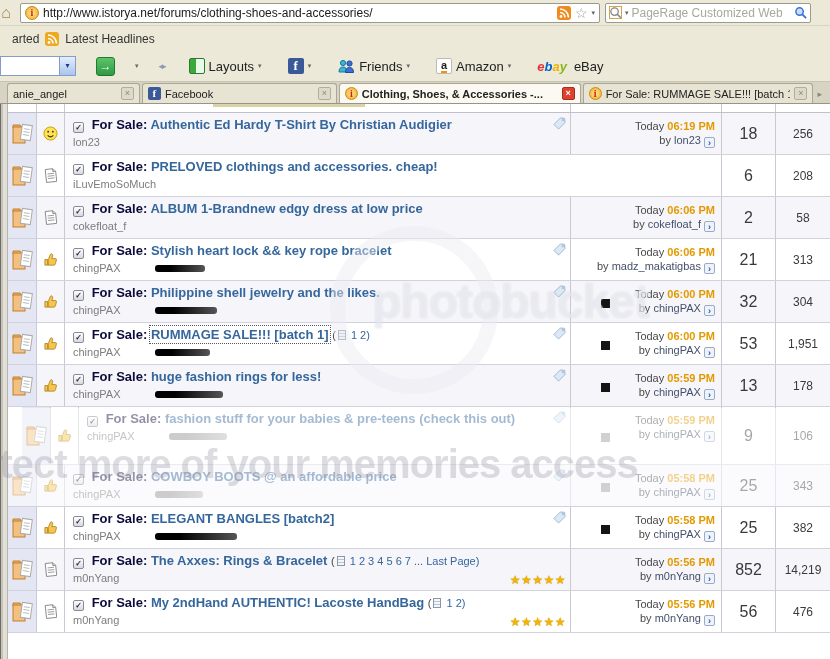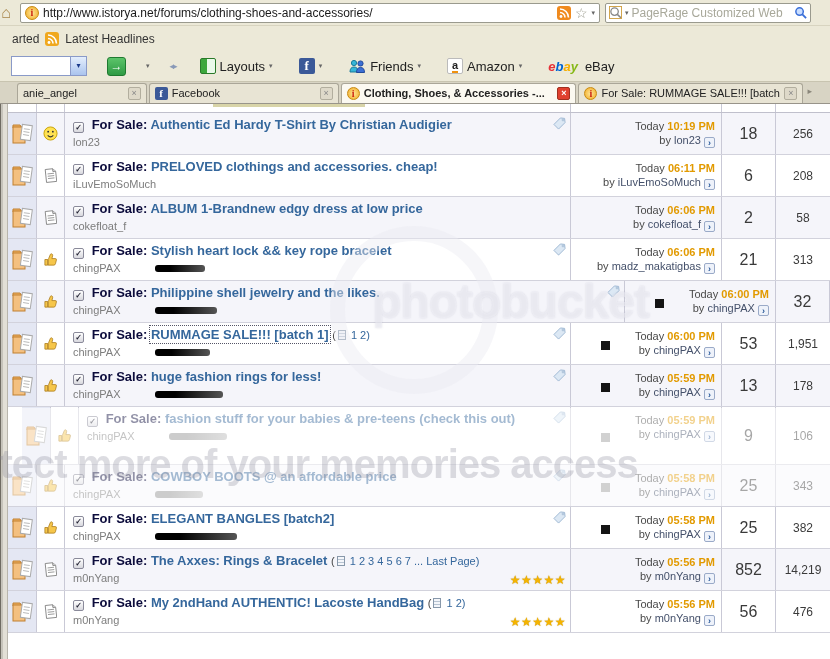--- a/index.html
+++ b/index.html
@@ -35,21 +35,21 @@
     display:flex; align-items:center; gap:3px; padding:0 3px; margin-right:-2px;
   }
   .search-ph { flex:1; font-size:12px; color:#a8a89a; white-space:nowrap; overflow:hidden; }
   .mag { width:13px; height:13px; flex:0 0 auto; }
 
   .bookmarksbar { height:25px; background:#ece9d8; display:flex; align-items:center;
     gap:6px; padding:0 14px; font-size:12px; color:#333; }
   .bm-cut { margin-left:-2px; }
 
   .toolbar { height:31px; background:#ece9d8; border-bottom:1px solid #c8c4b0;
-    display:flex; align-items:center; gap:20px; padding:0 11px; font-size:13px; color:#222; }
+    display:flex; align-items:center; gap:20px; padding:0 0; font-size:13px; color:#222; }
   .combo { width:76px; height:20px; background:#fff; border:1px solid #8a9ac8; display:flex; }
   .combo-field { flex:1; }
   .combo-btn { width:16px; background:linear-gradient(#e4eefc,#aac4ee); border-left:1px solid #8a9ac8;
     color:#1a3a8a; font-size:8px; text-align:center; line-height:18px; }
   .combo-btn::after { content:"▾"; }
   .gobtn { width:19px; height:19px; border-radius:3px; background:linear-gradient(#5cc46a,#2f9a44);
     border:1px solid #1f7a30; color:#fff; font-weight:bold; font-size:12px; line-height:17px; text-align:center; }
   .gobtn::after { content:"→"; }
   .grip { color:#8a9ab8; font-size:9px; letter-spacing:-1px; }
   .grip::after { content:"◂▸"; }
@@ -57,21 +57,21 @@
   .ico-layouts { width:16px; height:16px; border:1px solid #2a7a2a; border-radius:2px;
     background:linear-gradient(90deg,#3da83d 0 45%, #eafaea 45%); }
   .ico-fb { width:16px; height:16px; background:#3b5998; border-radius:2px; color:#fff;
     font-weight:bold; font-family:"Liberation Serif",serif; font-size:13px; line-height:15px; text-align:center; }
   .ico-amazon { width:16px; height:16px; background:#fff; border:1px solid #bbb; border-radius:2px;
     text-align:center; font-size:11px; font-weight:bold; color:#222; line-height:13px; }
   .ico-amazon b { border-bottom:2px solid #f0920e; font-weight:bold; }
   .ebay-word span { font-style:italic; font-weight:bold; font-size:13px; }
 
   .tabbar { height:22px; background:#d8d4c4; border-bottom:1px solid #98948a;
-    display:flex; align-items:center; gap:2px; padding:0 17px; }
+    display:flex; align-items:flex-end; gap:2px; padding:0 7px; }
   .tab { height:20px; background:#e8e4d4; border:1px solid #aaa698; border-bottom:none;
     border-radius:3px 3px 0 0; display:flex; align-items:center; gap:4px; padding:0 5px;
     font-size:11px; color:#222; overflow:hidden; white-space:nowrap; }
   .tab .tlabel { flex:1; overflow:hidden; text-overflow:clip; }
   .tab.active { background:#fbf9f1; font-weight:bold; }
   .t1 { width:133px; } .t2 { width:195px; } .t3 { width:242px; } .t4 { width:231px; }
   .closebox { width:13px; height:13px; flex:0 0 auto; background:#ded9c9; border:1px solid #b2ae9e;
     border-radius:2px; color:#888; font-size:9px; line-height:11px; text-align:center; }
   .closebox::after { content:"×"; }
   .closebox.red { background:#e0402e; border-color:#a03020; color:#fff; }
@@ -302,21 +302,21 @@
               <circle cx="10.8" cy="3.2" r="1" fill="#fff" stroke="#9ab4d0"></circle>
             </svg>
       <div class="t-line2">
         <a class="author" href="#" style="color:#7d7d7d;text-decoration:none">lon23</a>
 
       </div>
 
     </div>
     <div class="cell c-last">
 
-      <div><span class="ldate">Today </span><span class="time">10:19 PM</span></div>
+      <div><span class="ldate">Today </span><span class="time">06:19 PM</span></div>
       <div><span class="byword">by </span><a class="luser" href="#">lon23</a> <span class="goic"></span></div>
     </div>
     <div class="cell c-replies replies">18</div>
     <div class="cell c-views views">256</div>
   </div>
         <div class="row">
     <div class="cell c-folder">
       <svg width="24" height="26" viewBox="0 0 24 26">
         <path d="M3 4 L10 4 L12 7 L3 7 Z" fill="#f0b060" stroke="#c08030"></path>
         <rect x="3" y="6" width="12" height="16" fill="#f4c080" stroke="#c08030"></rect>
@@ -347,25 +347,20 @@
         <span class="prefix">For Sale: </span><a class="tlink" href="#">PRELOVED clothings and accessories. cheap!</a>
         
       </div>
 
       <div class="t-line2">
         <a class="author" href="#" style="color:#7d7d7d;text-decoration:none">iLuvEmoSoMuch</a>
 
       </div>
 
     </div>
-    <div class="cell c-last">
-
-      <div><span class="ldate">Today </span><span class="time">06:11 PM</span></div>
-      <div><span class="byword">by </span><a class="luser" href="#">iLuvEmoSoMuch</a> <span class="goic"></span></div>
-    </div>
     <div class="cell c-replies replies">6</div>
     <div class="cell c-views views">208</div>
   </div>
         <div class="row alt">
     <div class="cell c-folder">
       <svg width="24" height="26" viewBox="0 0 24 26">
         <path d="M3 4 L10 4 L12 7 L3 7 Z" fill="#f0b060" stroke="#c08030"></path>
         <rect x="3" y="6" width="12" height="16" fill="#f4c080" stroke="#c08030"></rect>
         <g transform="rotate(8 16 14)">
           <rect x="11" y="4" width="10" height="15" fill="#fff" stroke="#aaa"></rect>
@@ -486,20 +481,21 @@
         <span class="redact black" style="width: 62px;"></span>
       </div>
 
     </div>
     <div class="cell c-last">
       <span class="lsq black"></span>
       <div><span class="ldate">Today </span><span class="time">06:00 PM</span></div>
       <div><span class="byword">by </span><a class="luser" href="#">chingPAX</a> <span class="goic"></span></div>
     </div>
     <div class="cell c-replies replies">32</div>
+    <div class="cell c-views views">304</div>
   </div>
         <div class="row focus">
     <div class="cell c-folder">
       <svg width="24" height="26" viewBox="0 0 24 26">
         <path d="M3 4 L10 4 L12 7 L3 7 Z" fill="#f0b060" stroke="#c08030"></path>
         <rect x="3" y="6" width="12" height="16" fill="#f4c080" stroke="#c08030"></rect>
         <g transform="rotate(8 16 14)">
           <rect x="11" y="4" width="10" height="15" fill="#fff" stroke="#aaa"></rect>
           <line x1="13" y1="8" x2="19" y2="8" stroke="#bbb"></line>
           <line x1="13" y1="11" x2="19" y2="11" stroke="#bbb"></line>

